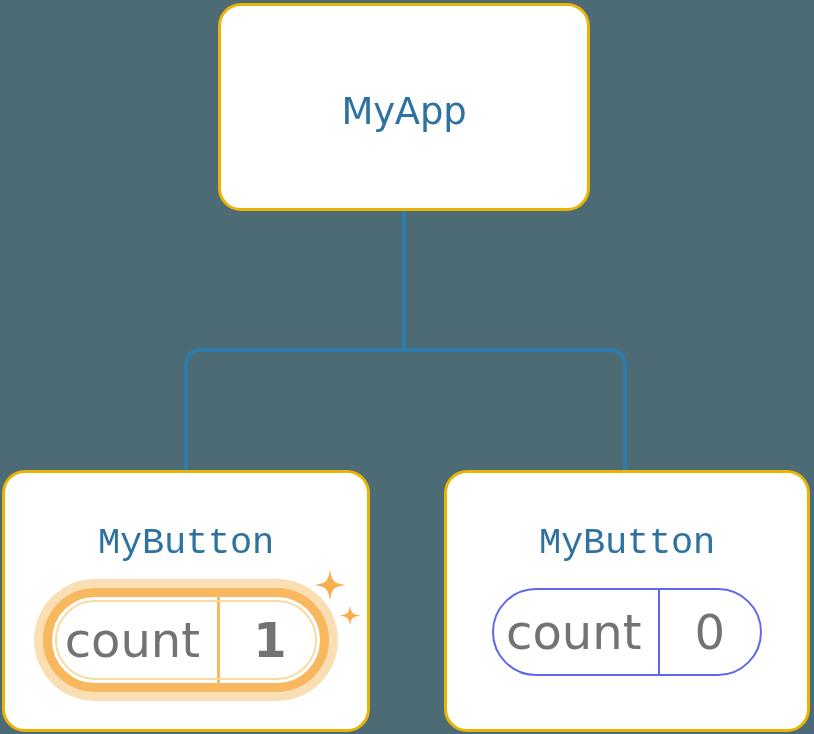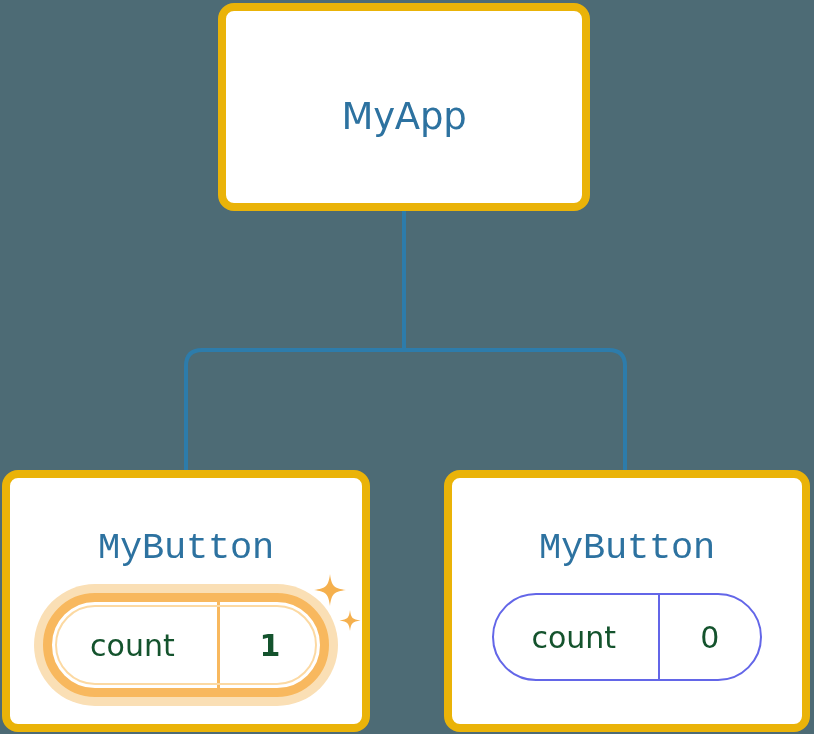--- a/index.html
+++ b/index.html
@@ -24,22 +24,22 @@
     left: 0;
     top: 0;
     width: 814px;
     height: 734px;
   }
 
   
   .card {
     position: absolute;
     background: #ffffff;
-    border: 8px solid #eab308;
-    border-radius: 16px;
+    border: 3px solid #eab308;
+    border-radius: 23px;
     box-sizing: border-box;
     z-index: 2;
   }
   .card-root {
     left: 218px;
     top: 3px;
     width: 372px;
     height: 208px;
   }
   .card-left {
@@ -101,22 +101,22 @@
     border: 9px solid #f8b85e;
     border-radius: 999px;
     height: 104px;
     width: 286px;
     box-shadow: 0 0 0 9px #fadfb5;
   }
   .pill-cell {
     display: flex;
     align-items: center;
     justify-content: center;
-    color: #14532d;
-    font-size: 30px;
+    color: #737373;
+    font-size: 48px;
     font-weight: 400;
     white-space: nowrap;
   }
   .pill-key {
     flex: 0 0 auto;
     width: 60%;
     padding-right: 4px;
   }
   .pill-val {
     flex: 1 1 auto;

